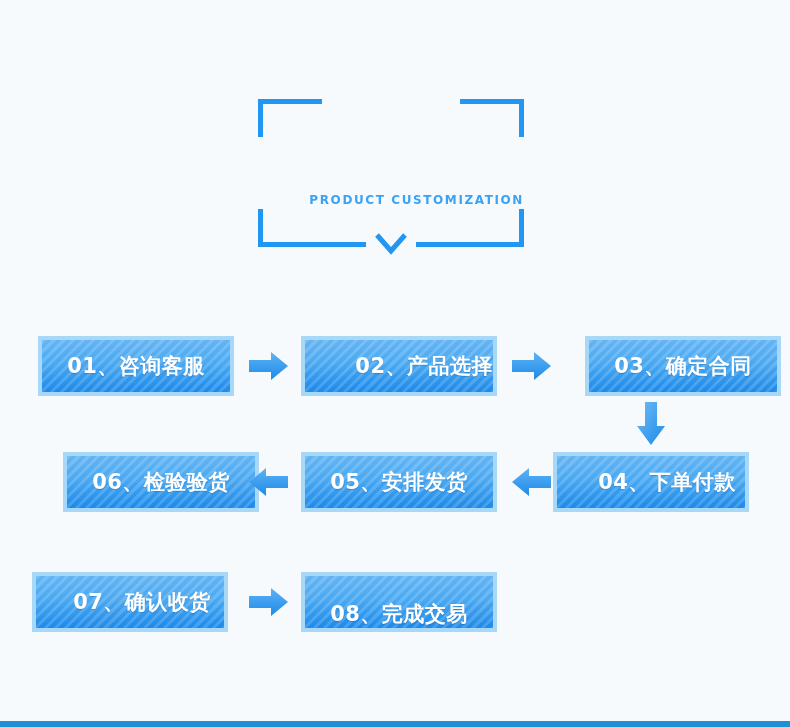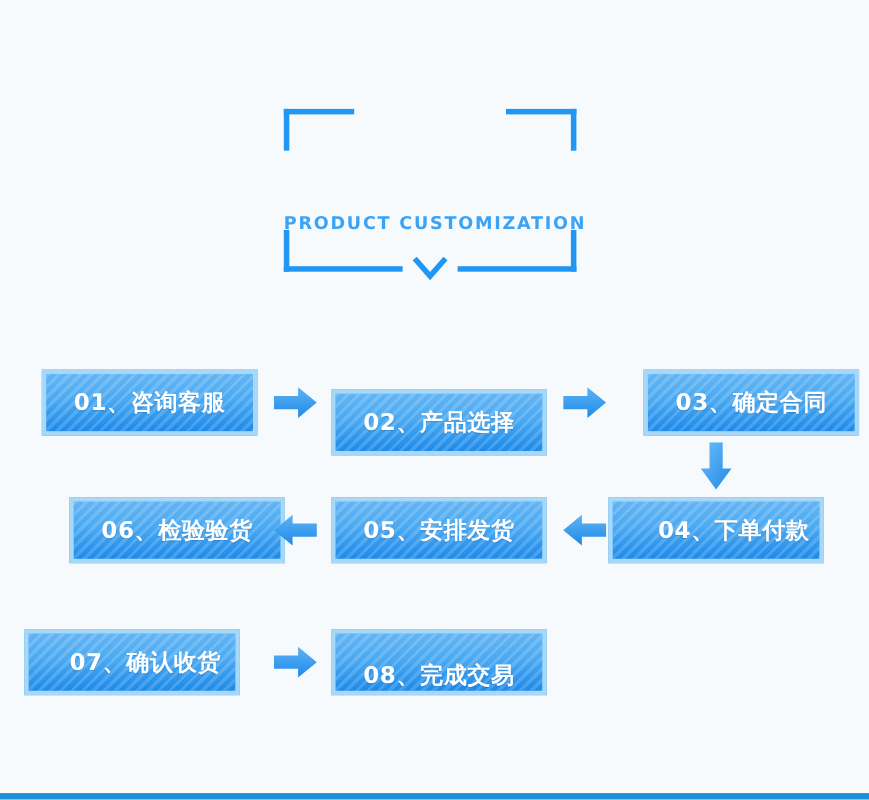--- a/index.html
+++ b/index.html
@@ -78,21 +78,21 @@
     letter-spacing: 1px;
     line-height: 1;
     white-space: nowrap;
   }
   .header-sub {
     position: absolute;
     left: 0;
     top: 94px;
     width: 266px;
     text-align: right;
-    font-size: 16px;
+    font-size: 12px;
     font-weight: bold;
     color: #3ba3f5;
     letter-spacing: 1.6px;
     white-space: nowrap;
   }
 
   
   .step-box {
     position: absolute;
     width: 196px;
@@ -163,21 +163,21 @@
     <defs>
       <linearGradient id="gr1" x1="0" y1="0" x2="0" y2="1">
         <stop offset="0%" stop-color="#5eb3f4"></stop>
         <stop offset="100%" stop-color="#1e8ae9"></stop>
       </linearGradient>
     </defs>
     <polygon points="0,9 22,9 22,1 39,15 22,29 22,21 0,21" fill="url(#gr1)"></polygon>
   </svg>
 </div>
 
-<div class="step-box" style="left:301px; top:354px;">
+<div class="step-box" style="left:301px; top:336px;justify-content:flex-end;">
   <span class="step-label">02、产品选择</span>
 </div>
 
 <div class="arrow" style="left:512px; top:351px;">
   <svg width="40" height="30" viewBox="0 0 40 30">
     <defs>
       <linearGradient id="gr2" x1="0" y1="0" x2="0" y2="1">
         <stop offset="0%" stop-color="#5eb3f4"></stop>
         <stop offset="100%" stop-color="#1e8ae9"></stop>
       </linearGradient>
@@ -231,21 +231,21 @@
       </linearGradient>
     </defs>
     <polygon points="39,9 17,9 17,1 0,15 17,29 17,21 39,21" fill="url(#gl2)"></polygon>
   </svg>
 </div>
 
 <div class="step-box" style="left:553px; top:452px;padding-left:32px;">
   <span class="step-label">04、下单付款</span>
 </div>
 
-<div class="step-box" style="left:22px;  top:572px;padding-left:24px;">
+<div class="step-box" style="left:32px;  top:572px;padding-left:24px;">
   <span class="step-label">07、确认收货</span>
 </div>
 
 <div class="arrow" style="left:249px; top:587px;">
   <svg width="40" height="30" viewBox="0 0 40 30">
     <defs>
       <linearGradient id="gr3" x1="0" y1="0" x2="0" y2="1">
         <stop offset="0%" stop-color="#5eb3f4"></stop>
         <stop offset="100%" stop-color="#1e8ae9"></stop>
       </linearGradient>

